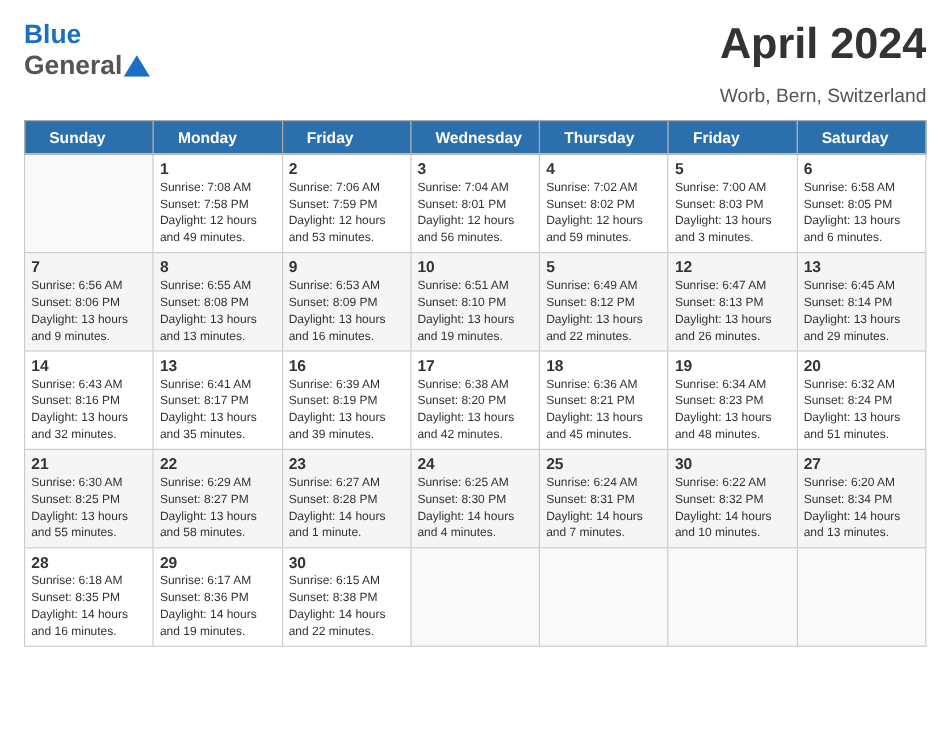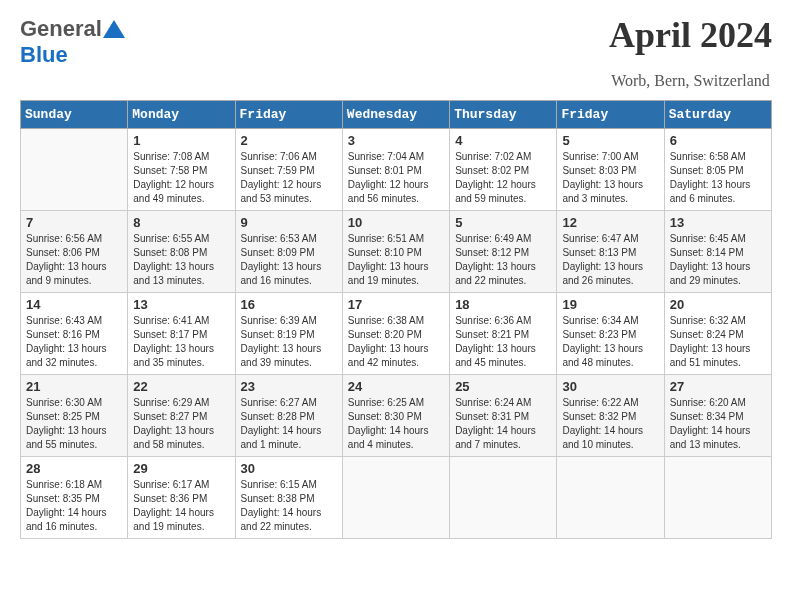--- a/index.html
+++ b/index.html
@@ -15,22 +15,21 @@
       background: #fff;
       padding: 16px 20px 16px 20px;
     }
     .header {
       display: flex;
       justify-content: space-between;
       align-items: flex-start;
       margin-bottom: 10px;
     }
     .title-block {
-      text-align: center;
-      font-family: Liberation Serif, serif;
+      text-align: right;
     }
     .month-title {
       font-size: 36px;
       font-weight: bold;
       color: #333;
       line-height: 1.1;
     }
     .location {
       font-size: 16px;
       color: #555;
@@ -39,24 +38,23 @@
     table {
       width: 100%;
       border-collapse: collapse;
       table-layout: fixed;
     }
     thead th {
       background-color: #2c6fad;
       color: #fff;
       font-size: 13px;
       font-weight: bold;
-      padding: 6px 4px;
+      padding: 6px 20px;
       text-align: left;
       border: 1px solid #aaa;
-      font-family: Liberation Mono, monospace;
     }
     tbody td {
       vertical-align: top;
       border: 1px solid #ccc;
       padding: 4px 5px;
       font-size: 10.5px;
       color: #333;
       min-height: 80px;
       background: #fff;
     }
@@ -84,28 +82,28 @@
     .general-text { color: #555; font-weight: bold; font-size: 22px; }
     .blue-text { color: #1a6fc4; font-weight: bold; font-size: 22px; }
   </style>
 </head>
 <body>
 
 <div class="page">
   <div class="header">
     <div class="logo-container">
       <div>
+        <div>
+          <span class="blue-text">Blue</span>
+        </div>
         <div style="display:flex; align-items:center;">
           <span class="general-text">General</span>
           <svg width="22" height="18" viewBox="0 0 22 18" style="margin: 0 0 0 1px; vertical-align:middle;">
             <polygon points="0,18 11,0 22,18" fill="#1a6fc4"></polygon>
           </svg>
-        </div>
-        <div>
-          <span class="blue-text">Blue</span>
         </div>
       </div>
     </div>
     <div class="title-block">
       <div class="month-title">April 2024</div>
       <div class="location">Worb, Bern, Switzerland</div>
     </div>
   </div>
 
   <table>

